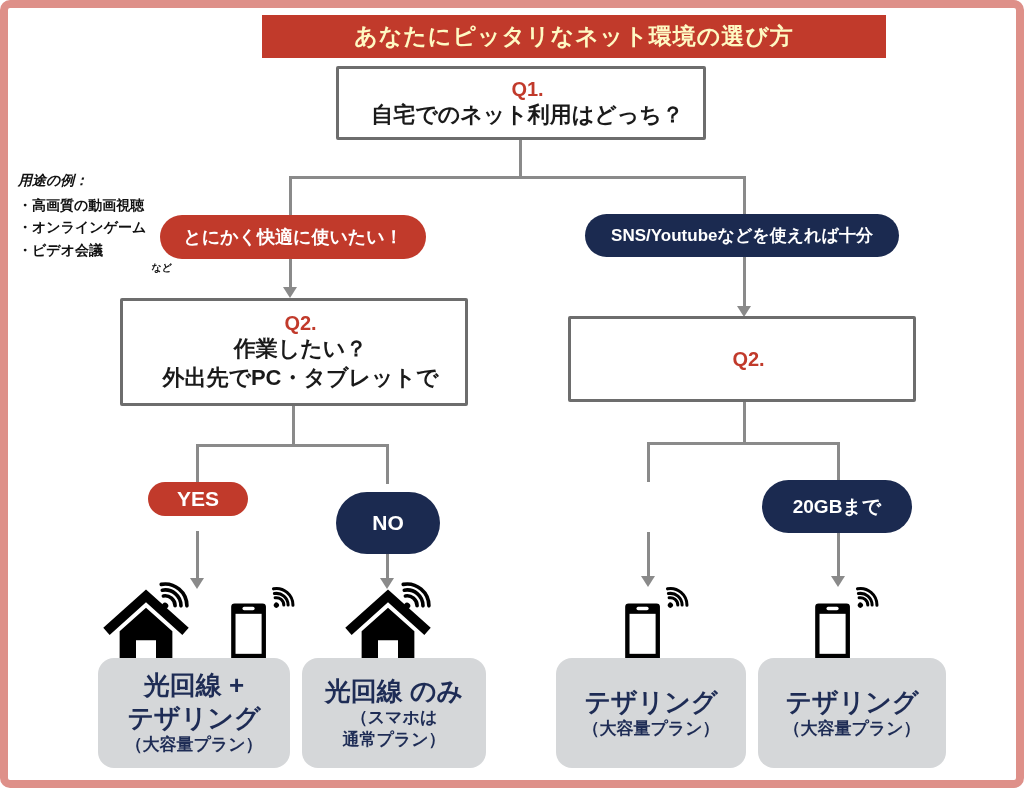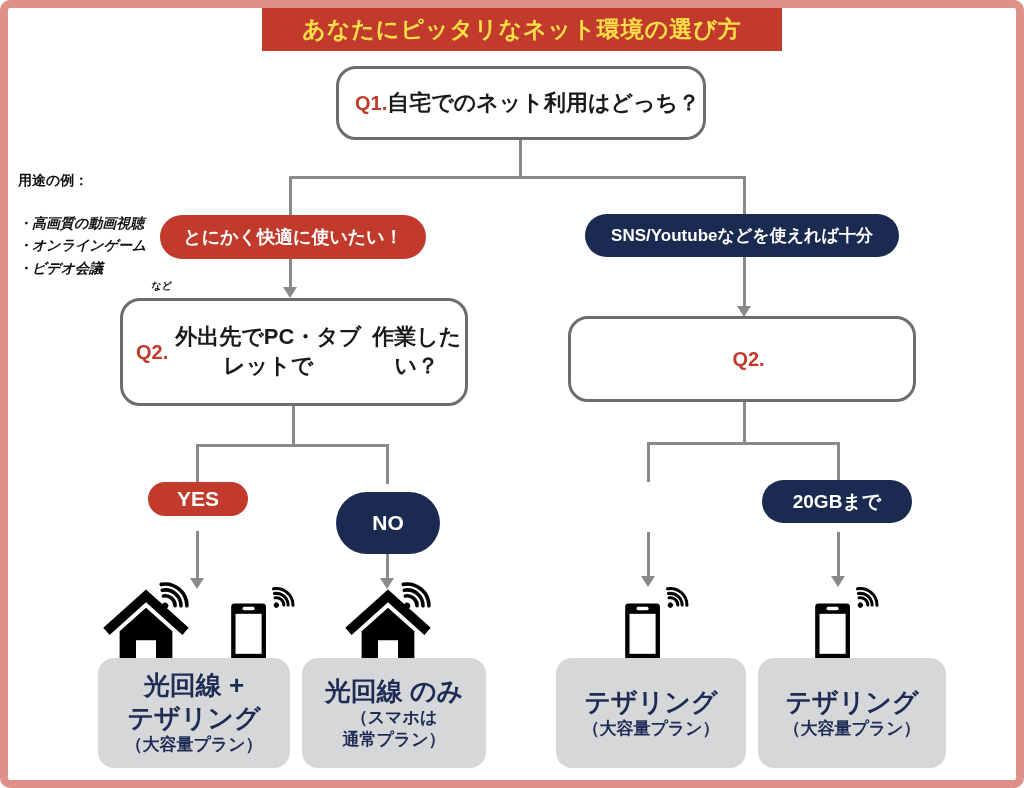--- a/index.html
+++ b/index.html
@@ -4,44 +4,44 @@
 <style>
   :root{
     --accent-red:#c13a2b; --navy:#1b2a50; --line-gray:#8a8a8a; --box-border:#6d6d6d;
     --result-bg:#d5d7d9; --result-text:#1e2c55; --frame-pink:#de9089; --page-bg:#ffffff;
   }
   *{margin:0;padding:0;box-sizing:border-box;}
   html,body{background:#fff;}
   body{font-family:"Liberation Sans","DejaVu Sans",sans-serif;font-weight:700;}
   .canvas{position:relative;width:1024px;height:788px;background:var(--page-bg);
     border:8px solid var(--frame-pink);border-radius:10px;overflow:hidden;}
-  .title{position:absolute;left:254px;top:0px;width:520px;height:43px;background:var(--accent-red);
-    color:#fde047;font-size:23px;letter-spacing:1px;display:flex;align-items:center;justify-content:center;}
-  .qbox{position:absolute;background:#fff;border:3px solid var(--box-border);border-radius:20px;
-    display:flex;flex-direction:row;align-items:center;justify-content:center;text-align:center;padding-left:13px;}
+  .title{position:absolute;left:254px;top:7px;width:624px;height:43px;background:var(--accent-red);
+    color:#fef9c3;font-size:23px;letter-spacing:1px;display:flex;align-items:center;justify-content:center;}
+  .qbox{position:absolute;background:#fff;border:3px solid var(--box-border);border-radius:2px;
+    display:flex;flex-direction:column;align-items:center;justify-content:center;text-align:center;padding-left:13px;}
   .qlabel{color:var(--accent-red);font-size:20px;line-height:1.2;}
   .qtext{color:#1a1a1a;font-size:22px;line-height:1.3;}
   .q1{left:328px;top:58px;width:370px;height:74px;}
   .q2-left{left:112px;top:290px;width:348px;height:108px;}
   .q2-right{left:560px;top:308px;width:348px;height:86px;}
   .pill{position:absolute;color:#fff;border-radius:999px;display:flex;align-items:center;justify-content:center;white-space:nowrap;}
   .red{background:var(--accent-red);} .navy{background:var(--navy);}
   .answer-left{left:152px;top:207px;width:266px;height:44px;font-size:18px;}
   .answer-right{left:577px;top:206px;width:314px;height:43px;font-size:17px;}
   .opt-yes{left:140px;top:474px;width:100px;height:34px;font-size:21px;}
   .opt-no{left:328px;top:484px;width:104px;height:62px;font-size:21px;}
   .opt-more{left:534px;top:472px;width:212px;height:53px;font-size:21px;}
-  .opt-upto{left:754px;top:472px;width:150px;height:43px;font-size:19px;}
+  .opt-upto{left:754px;top:472px;width:150px;height:53px;font-size:19px;}
   .vline{position:absolute;width:3px;background:var(--line-gray);}
   .hline{position:absolute;height:3px;background:var(--line-gray);}
   .arrow-down{position:absolute;width:0;height:0;border-left:7px solid transparent;
     border-right:7px solid transparent;border-top:11px solid var(--line-gray);}
   .note{position:absolute;left:10px;top:164px;width:170px;color:#111;}
-  .note-head{font-size:14px;margin-bottom:22px;}
-  .note-item{font-size:14px;line-height:1.6;font-style:italic;}
+  .note-head{font-size:14px;margin-bottom:4px;font-style:italic;}
+  .note-item{font-size:14px;line-height:1.6;}
   .note-suffix{font-size:10px;text-align:right;padding-right:16px;}
   .result{position:absolute;top:650px;height:110px;background:var(--result-bg);border-radius:16px;
     color:var(--result-text);display:flex;flex-direction:column;align-items:center;justify-content:center;text-align:center;}
   .r-big{font-size:26px;line-height:1.25;}
   .r-small{font-size:17px;line-height:1.3;}
   .icon{position:absolute;}
   svg{display:block;}
 </style>
 </head>
 <body>
@@ -86,22 +86,22 @@
   <div class="qbox q1">
     <div class="qlabel">Q1.</div>
     <div class="qtext">自宅でのネット利用はどっち？</div>
   </div>
 
   <div class="pill red answer-left">とにかく快適に使いたい！</div>
   <div class="pill navy answer-right">SNS/Youtubeなどを使えれば十分</div>
 
   <div class="qbox q2-left">
     <div class="qlabel">Q2.</div>
+    <div class="qtext">作業したい？</div>
     <div class="qtext">外出先でPC・タブレットで</div>
-    <div class="qtext">作業したい？</div>
   </div>
   <div class="qbox q2-right">
     <div class="qlabel">Q2.</div>
   </div>
 
   <div class="pill red opt-yes">YES</div>
   <div class="pill navy opt-no">NO</div>
   <div class="pill navy opt-upto">20GBまで</div>
 
   <div class="icon" style="left:88px;top:574px;">

